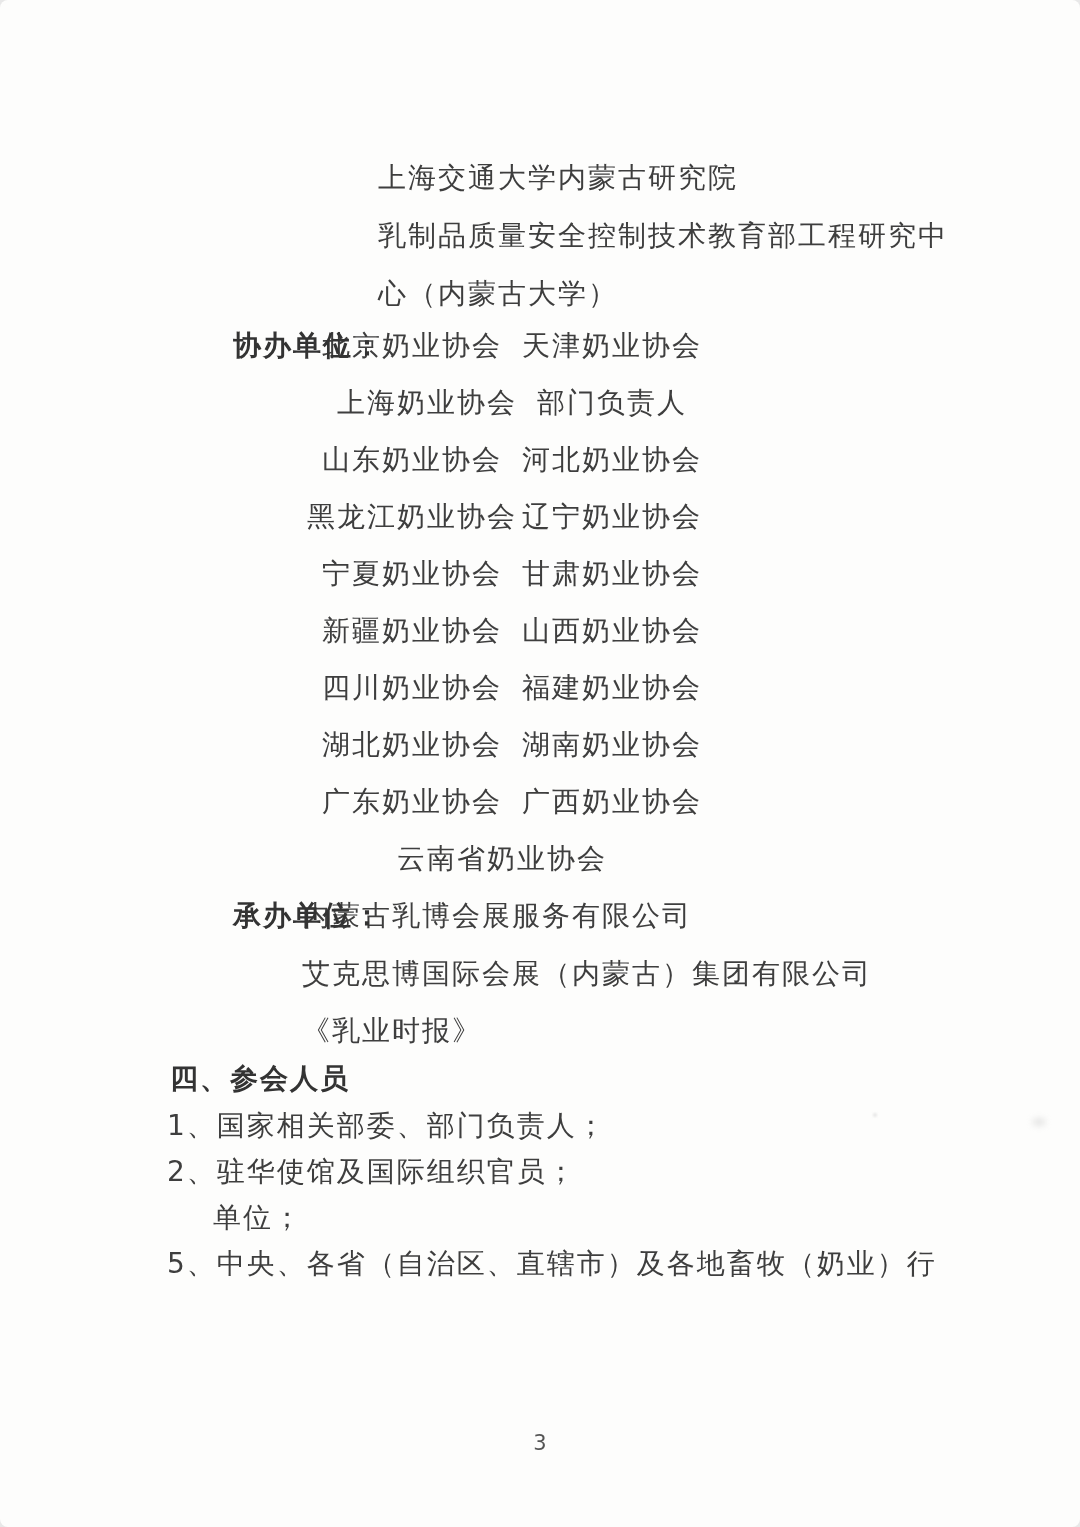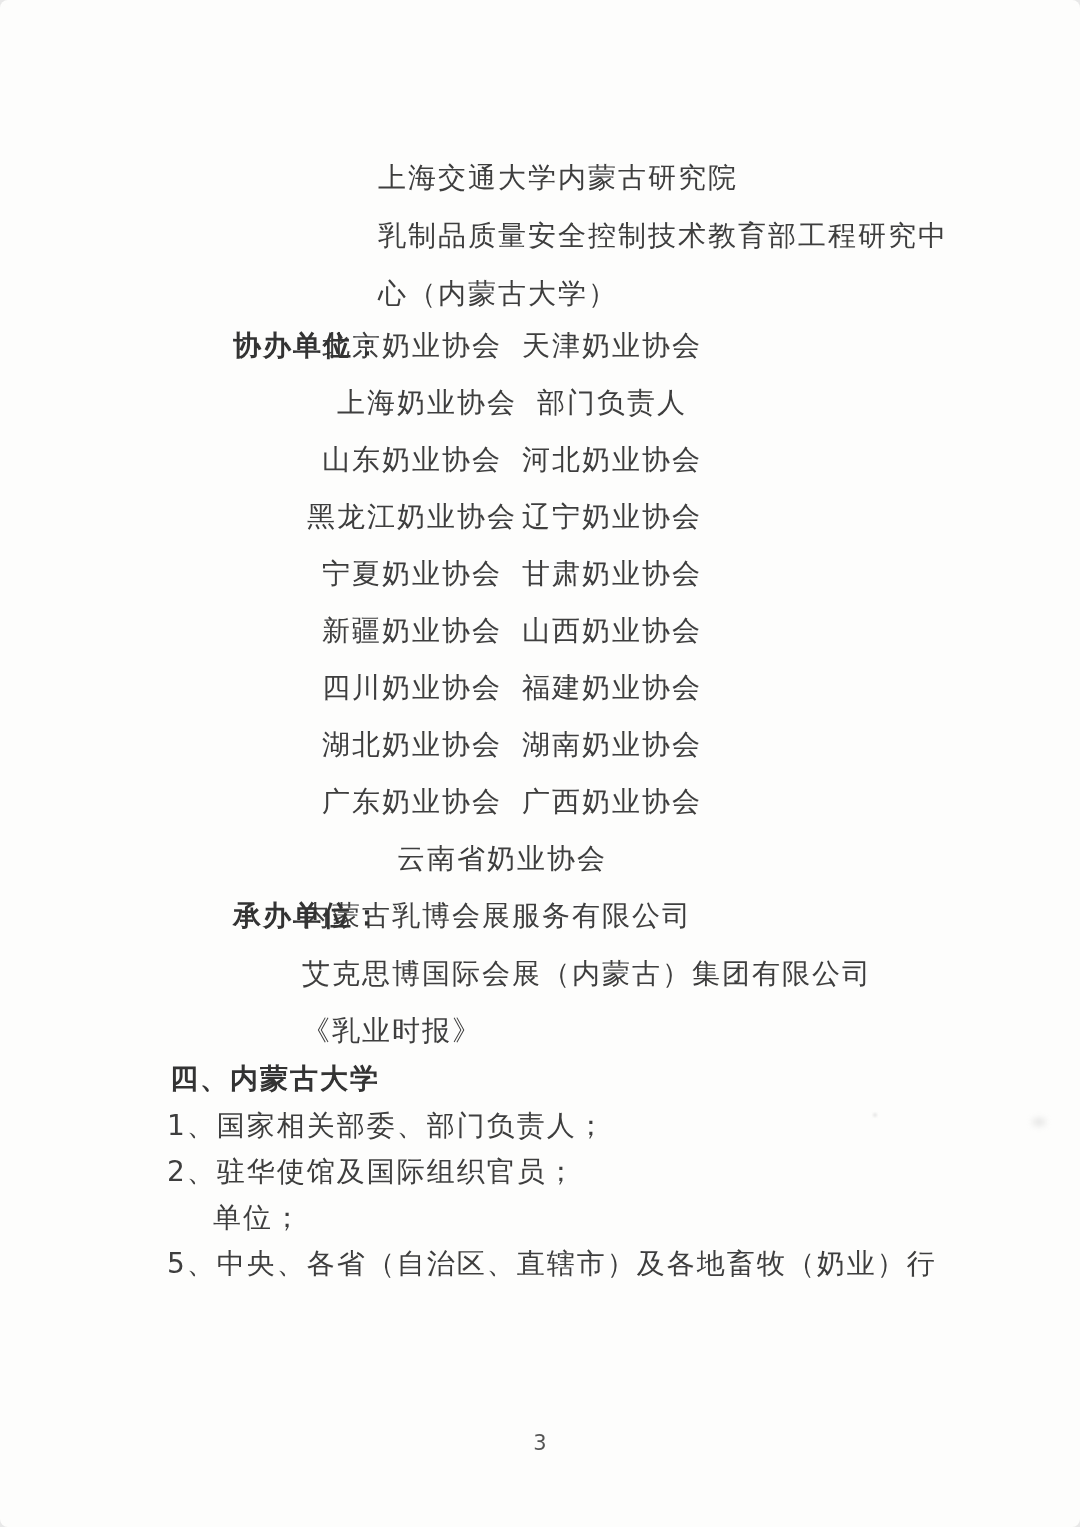--- a/index.html
+++ b/index.html
@@ -139,21 +139,21 @@
 
   <div class="labelled-block und-block">
     <div class="block-label">承办单位：</div>
     <div class="block-content">
       <div>内蒙古乳博会展服务有限公司</div>
       <div>艾克思博国际会展（内蒙古）集团有限公司</div>
       <div>《乳业时报》</div>
     </div>
   </div>
 
-  <div class="section-heading">四、内蒙古大学</div>
+  <div class="section-heading">四、参会人员</div>
 
   <div class="attendee-list">
     <div>1、国家相关部委、部门负责人；</div>
     <div>2、驻华使馆及国际组织官员；</div>
     <div class="cont">单位；</div>
     <div>5、中央、各省（自治区、直辖市）及各地畜牧（奶业）行</div>
   </div>
 
   <div class="page-number">3</div>
 

